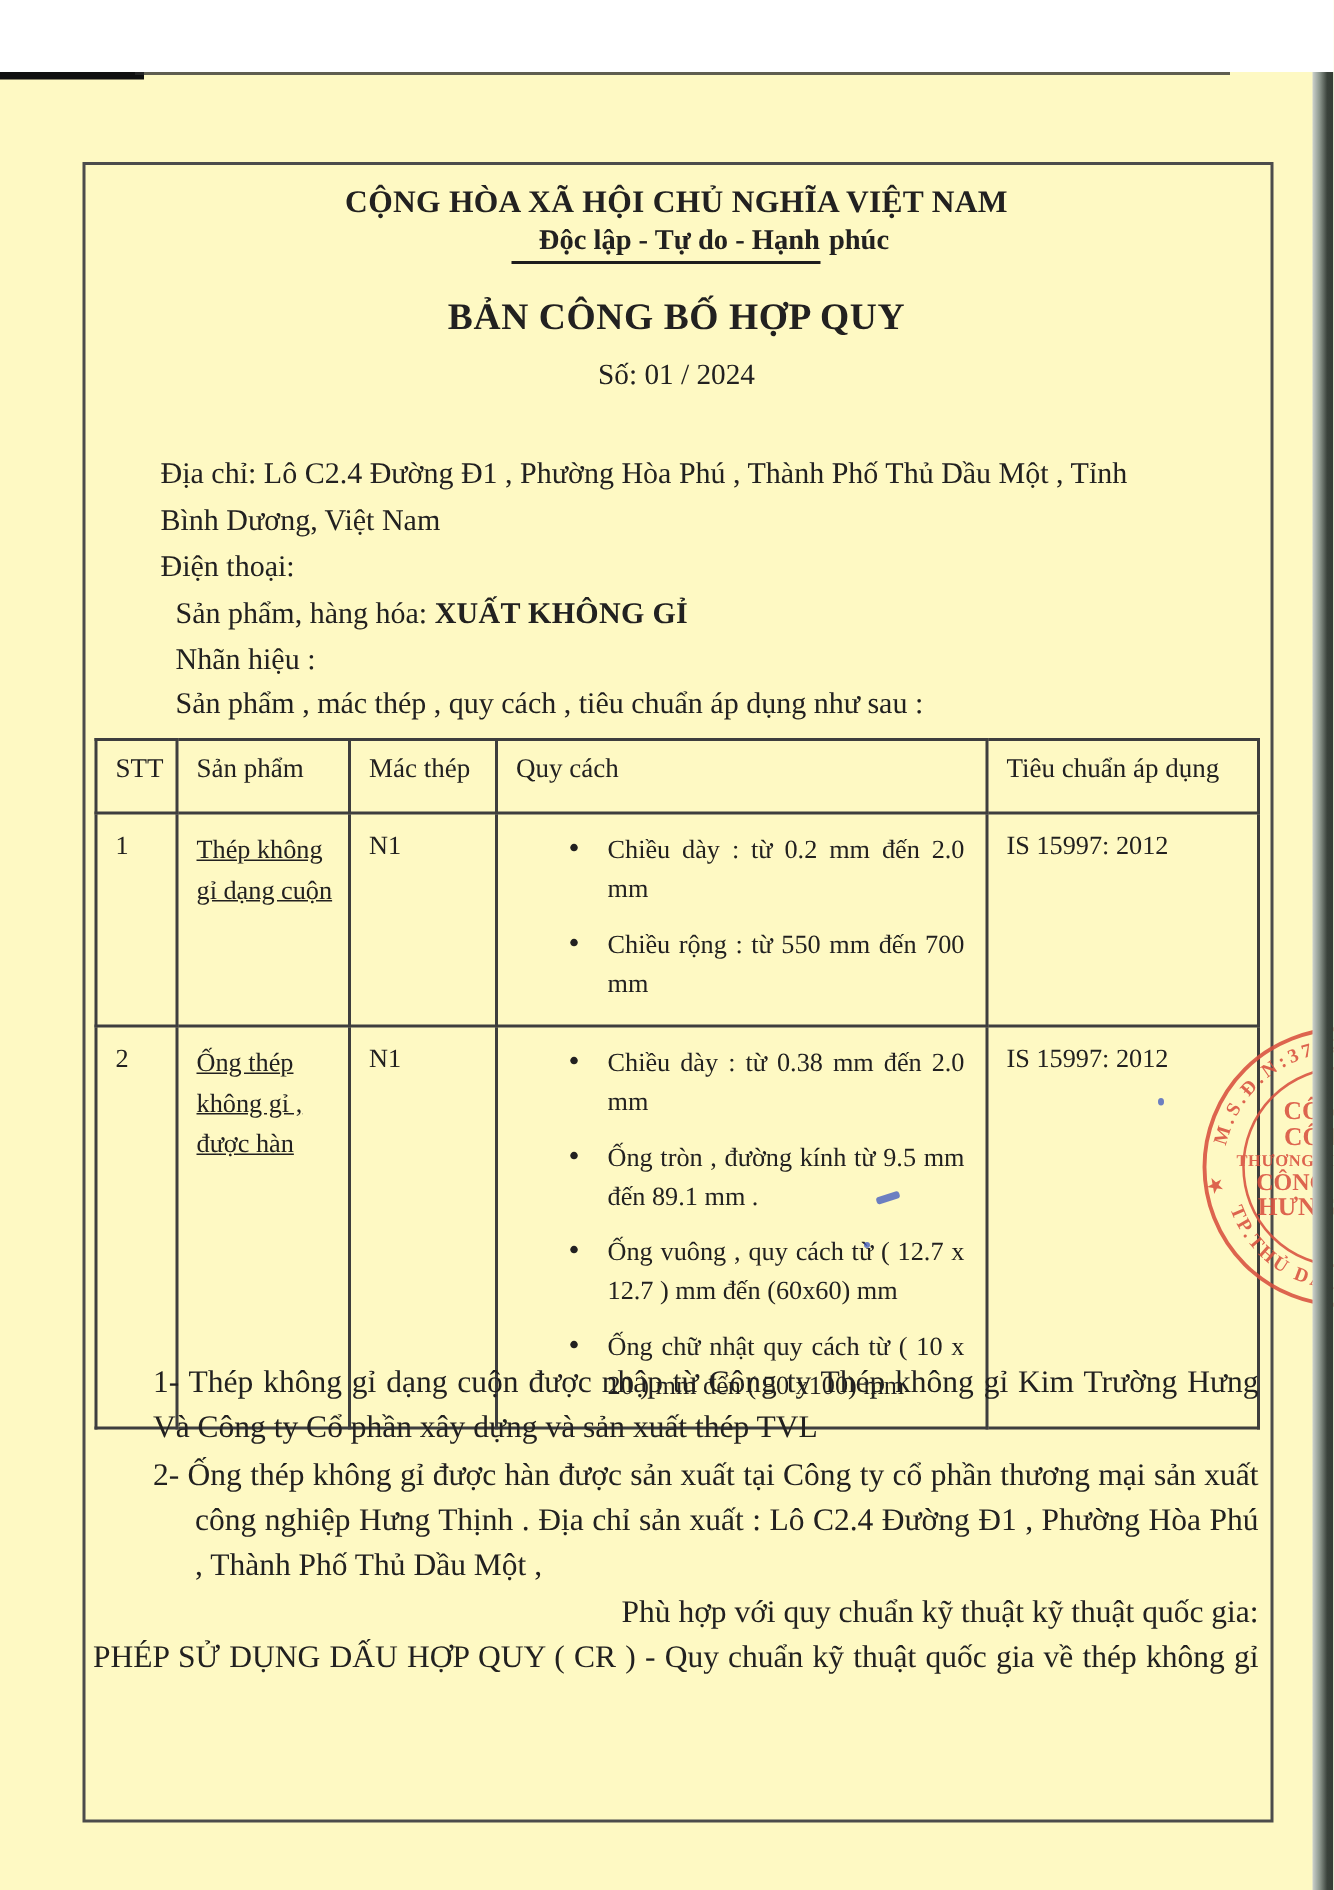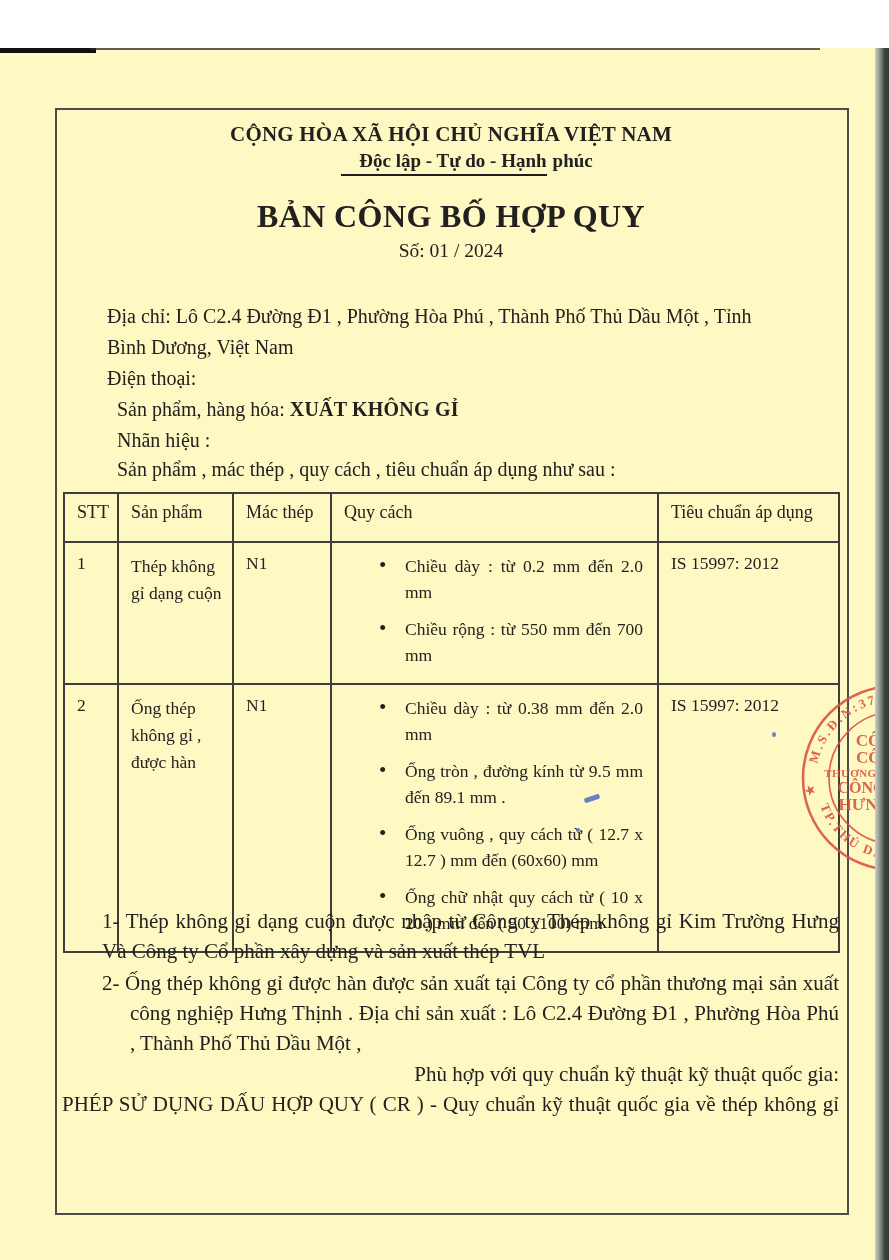--- a/index.html
+++ b/index.html
@@ -29,21 +29,21 @@
   
   .border-box{position:absolute;left:55px;top:60px;width:790px;height:1103px;
     border:2px solid #4c4c4c;}
 
   
   .center{position:absolute;left:55px;width:792px;text-align:center;}
   .country{top:74px;font-size:21px;font-weight:bold;letter-spacing:.2px;}
   .motto{top:102px;font-size:19px;font-weight:bold;padding-left:16px;}
   .motto-underline{border-bottom:2.5px solid #1d1d1d;padding-left:18px;padding-bottom:3px;}
   .motto-tail{padding-left:6px;}
-  .doc-title{top:150px;font-size:32px;font-weight:bold;letter-spacing:.4px;}
+  .doc-title{top:150px;font-size:25px;font-weight:bold;letter-spacing:.4px;}
   .doc-number{top:192px;font-size:19.5px;}
 
   
   .iline{position:absolute;font-size:20px;white-space:nowrap;}
   .org{left:107px;top:226px;}
   .addr1{left:107px;top:257px;}
   .addr2{left:107px;top:288px;}
   .phone{left:107px;top:319px;}
   .prod{left:117px;top:350px;}
   .prod b{font-size:20px;letter-spacing:.2px;}
@@ -53,21 +53,21 @@
   
   table.spec{position:absolute;left:63px;top:444px;width:775px;border-collapse:collapse;
     table-layout:fixed;font-size:17.5px;}
   table.spec td,table.spec th{border:2px solid #3e3e3e;vertical-align:top;font-weight:normal;
     text-align:left;overflow:hidden;}
   table.spec th{height:35px;padding:8px 6px 4px 12px;font-size:18px;}
   th.c-stt,td.c-stt{text-align:center;padding-left:2px;}
   tr.r1 td{height:94px;}
   tr.r2 td{height:230px;}
   td.cell{padding:10px 6px 4px 12px;}
-  td.c-prod{text-align:justify;padding-right:10px;line-height:27px;}
+  td.c-prod{text-align:justify;padding-right:10px;line-height:27px;text-decoration:underline;}
   td.c-grade{text-align:center;}
   ul.specs{margin:0;padding:0 8px 0 61px;list-style:none;}
   ul.specs li{position:relative;margin-bottom:11px;text-align:justify;line-height:26px;}
   ul.specs li::before{content:"\2022";position:absolute;left:-26px;top:-1px;font-size:21px;}
 
   
   .notes{position:absolute;left:60px;top:858px;width:779px;font-size:21px;line-height:30px;}
   .note1{margin-left:42px;width:737px;text-align:justify;}
   .note1 .l1{text-align:justify;-moz-text-align-last:justify;text-align-last:justify;}
   .note2{margin-left:70px;width:709px;text-indent:-28px;text-align:justify;margin-top:2px;}

